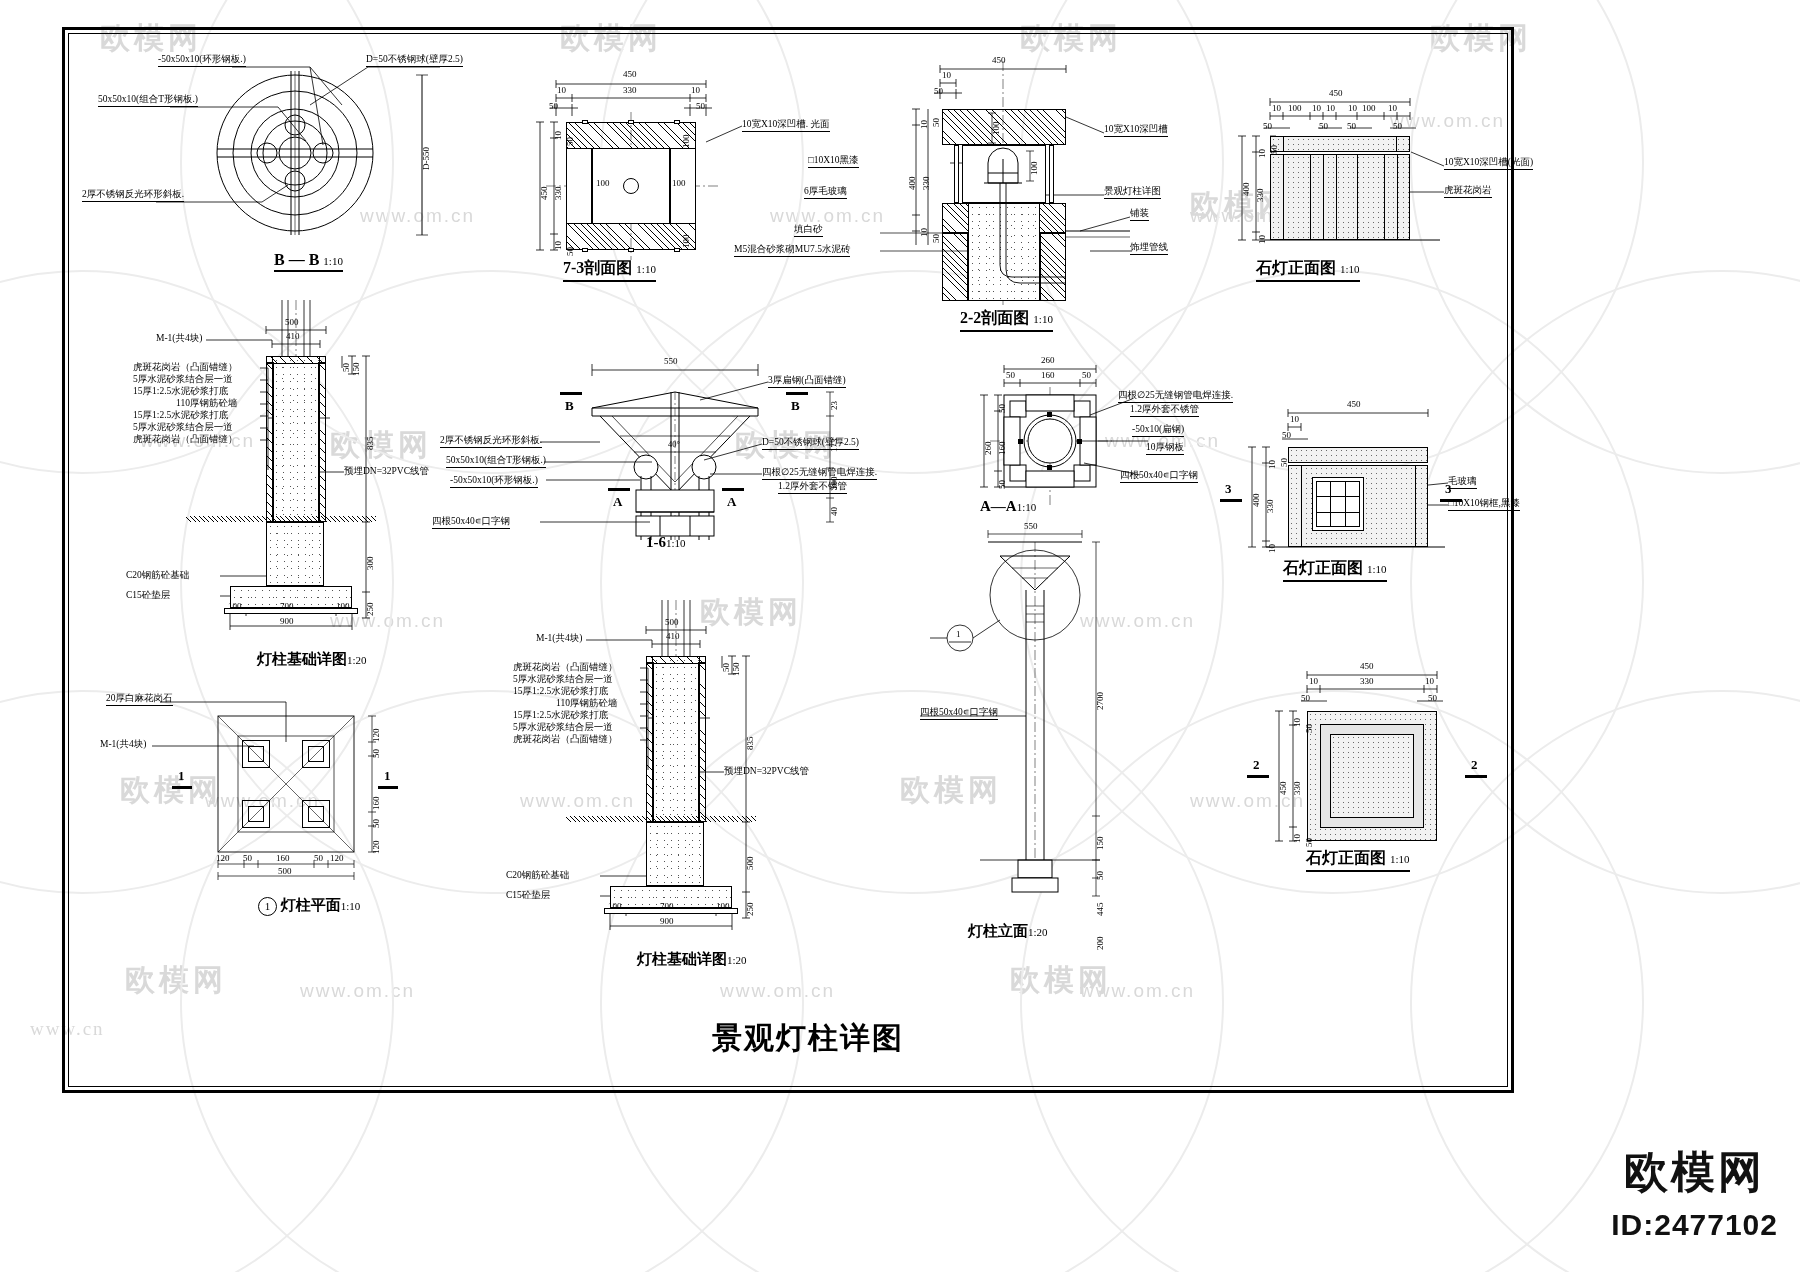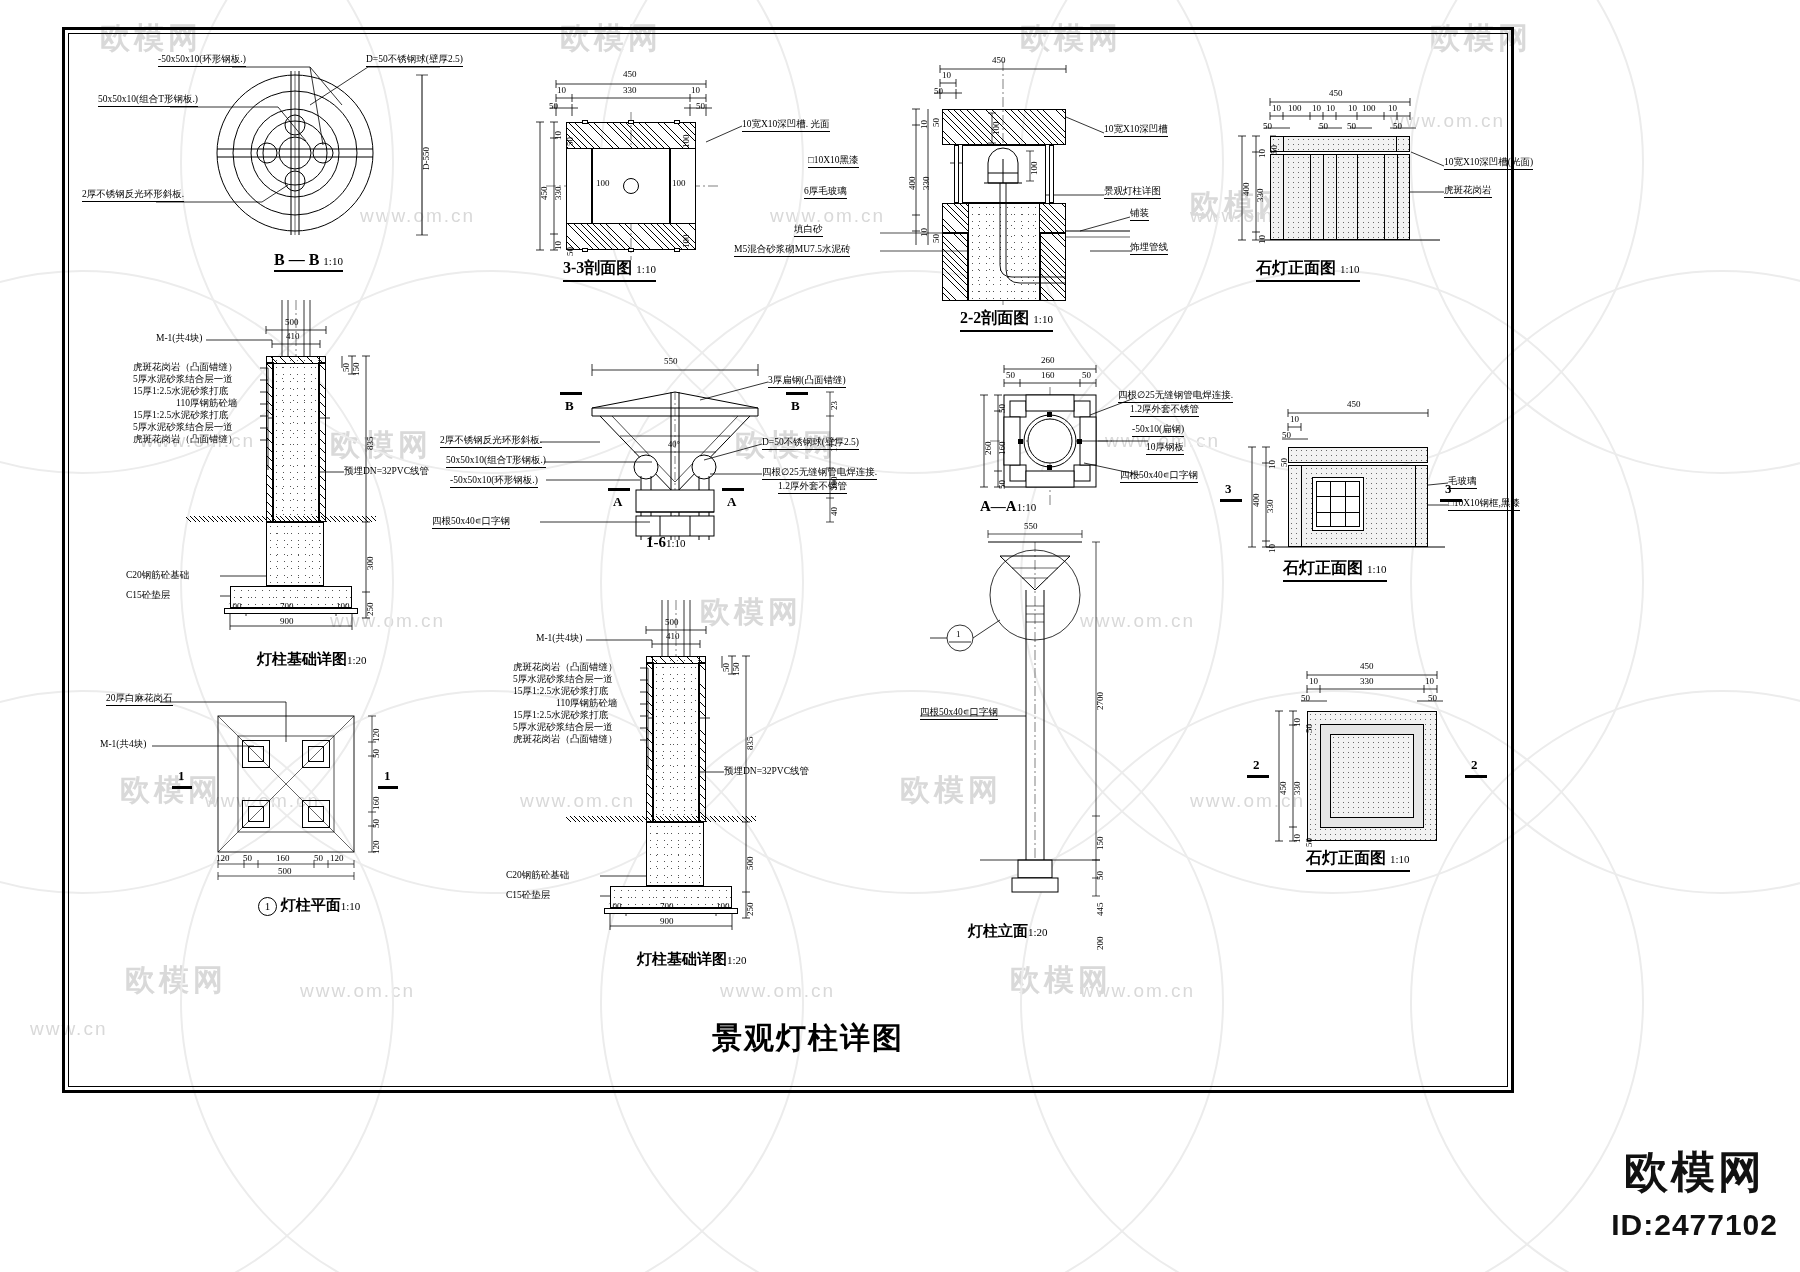--- a/index.html
+++ b/index.html
@@ -86,21 +86,21 @@
 <div class="wm wm-url" style="left:205px;top:790px;">www.om.cn</div>
 <div class="wm wm-cn" style="left:120px;top:770px;">欧模网</div>
 <div class="wm wm-url" style="left:520px;top:790px;">www.om.cn</div>
 <div class="wm wm-cn" style="left:900px;top:770px;">欧模网</div>
 <div class="wm wm-url" style="left:1190px;top:790px;">www.om.cn</div>
 <div class="wm wm-url" style="left:300px;top:980px;">www.om.cn</div>
 <div class="wm wm-cn" style="left:125px;top:960px;">欧模网</div>
 <div class="wm wm-url" style="left:720px;top:980px;">www.om.cn</div>
 <div class="wm wm-url" style="left:1080px;top:980px;">www.om.cn</div>
 <div class="wm wm-cn" style="left:1010px;top:960px;">欧模网</div>
-<div class="wm wm-url" style="left:30px;top:1018px;">www.cn</div>
+<div class="wm wm-url" style="left:30px;top:1018px;font-family:Liberation Serif, serif;">www.cn</div>
 <div class="wm-arc" style="left:-230px;top:-150px;width:620px;height:620px;"></div>
 <div class="wm-arc" style="left:180px;top:-150px;width:620px;height:620px;"></div>
 <div class="wm-arc" style="left:600px;top:-150px;width:620px;height:620px;"></div>
 <div class="wm-arc" style="left:1020px;top:-150px;width:620px;height:620px;"></div>
 <div class="wm-arc" style="left:1410px;top:-150px;width:620px;height:620px;"></div>
 <div class="wm-arc" style="left:-230px;top:270px;width:620px;height:620px;"></div>
 <div class="wm-arc" style="left:180px;top:270px;width:620px;height:620px;"></div>
 <div class="wm-arc" style="left:600px;top:270px;width:620px;height:620px;"></div>
 <div class="wm-arc" style="left:1020px;top:270px;width:620px;height:620px;"></div>
 <div class="wm-arc" style="left:1410px;top:270px;width:620px;height:620px;"></div>
@@ -216,21 +216,21 @@
   <div class="txt dim rot" style="left:44px;top:86px;">50</div>
   <div class="txt dim rot" style="left:32px;top:190px;">10</div>
   <div class="txt dim rot" style="left:44px;top:196px;">50</div>
   <div class="txt dim rot" style="left:160px;top:88px;">100</div>
   <div class="txt dim rot" style="left:160px;top:188px;">100</div>
   <div class="txt dim" style="left:76px;top:117px;">100</div>
   <div class="txt dim" style="left:152px;top:117px;">100</div>
   <div class="txt s ul" style="left:222px;top:58px;">10宽X10深凹槽. 光面</div>
 </div>
 <div class="title" style="left:563px;top:258px;">
-  <span>3-3剖面图</span> <span class="sc">1:10</span>
+  <span>7-3剖面图</span> <span class="sc">1:10</span>
 </div>
 
 <div class="dw" style="left:880px;top:55px;width:420px;height:250px;">
   <svg width="420" height="250" style="position:absolute;left:0;top:0;">
     <g stroke="#000" fill="none" stroke-width="0.8">
 
       <line x1="60" y1="14" x2="186" y2="14"></line>
       <line x1="60" y1="10" x2="60" y2="18"></line>
         <line x1="186" y1="10" x2="186" y2="18"></line>
       <line x1="60" y1="28" x2="76" y2="28"></line>

